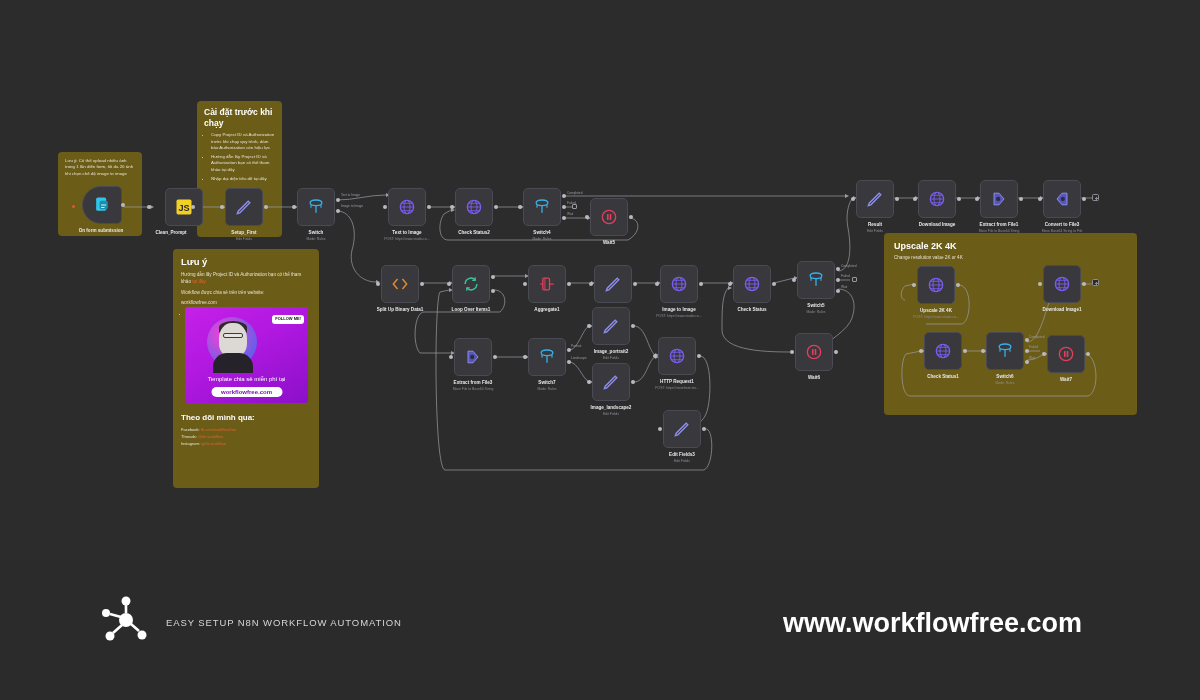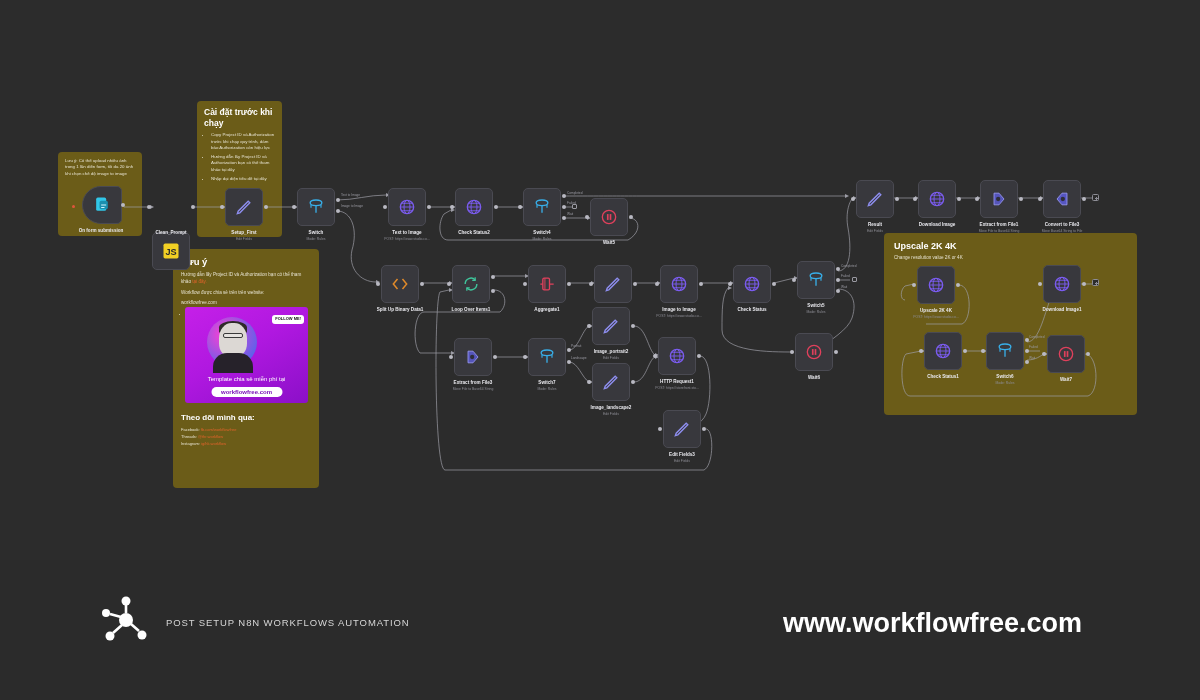--- a/index.html
+++ b/index.html
@@ -292,21 +292,21 @@
     <svg class="glyph" viewBox="0 0 24 24">
       <rect x="5" y="3" width="12" height="16" rx="2" fill="#31c6e8"></rect>
       <rect x="9" y="7" width="10" height="10" rx="2" fill="#1b8fae"></rect>
       <path d="M11 12h6M11 15h4" stroke="#cdf4ff" stroke-width="1.2"></path>
     </svg>
   </div>
   <div class="port" style="left:121px;top:203px;"></div>
   <div style="position:absolute;left:72px;top:205px;width:3px;height:3px;border-radius:50%;background:#e0553b;"></div>
   <div class="nlabel" style="left:54px;top:228px;">On form submission</div>
 
-  <div class="node" style="left:152px;top:188px;margin-top:44px;">
+  <div class="node" style="left:165px;top:188px;">
     <svg class="glyph" viewBox="0 0 24 24">
       <rect x="3" y="3" width="18" height="18" rx="2" fill="#f2d024"></rect>
       <text x="12" y="17" font-size="11" font-family="Liberation Sans, sans-serif" font-weight="bold" fill="#2b2b2b" text-anchor="middle">JS</text>
     </svg>
   </div>
   <div class="port" style="left:147px;top:205px;"></div>
   <div class="port" style="left:191px;top:205px;"></div>
   <div class="nlabel" style="left:124px;top:230px;">Clean_Prompt</div>
 
   <div class="node" style="left:225px;top:188px;">
@@ -665,17 +665,17 @@
 <div class="brand">
   <svg width="52" height="48" viewBox="0 0 52 48">
     <circle cx="26" cy="24" r="7" fill="#fff"></circle>
     <circle cx="26" cy="5" r="4.5" fill="#fff"></circle>
     <circle cx="6" cy="17" r="4" fill="#fff"></circle>
     <circle cx="10" cy="40" r="4.5" fill="#fff"></circle>
     <circle cx="42" cy="39" r="4.5" fill="#fff"></circle>
     <path d="M26 17V9M21 21L10 18M22 29L13 37M31 28L39 35" stroke="#fff" stroke-width="2.6"></path>
   </svg>
   <div class="brandtxt">
-    <div class="bt2">POST SETUP N8N WORKFLOWS AUTOMATION</div>
+    <div class="bt2">EASY SETUP N8N WORKFLOW AUTOMATION</div>
   </div>
 </div>
 
 <div class="siteurl">www.workflowfree.com</div>
 
 </body></html>

